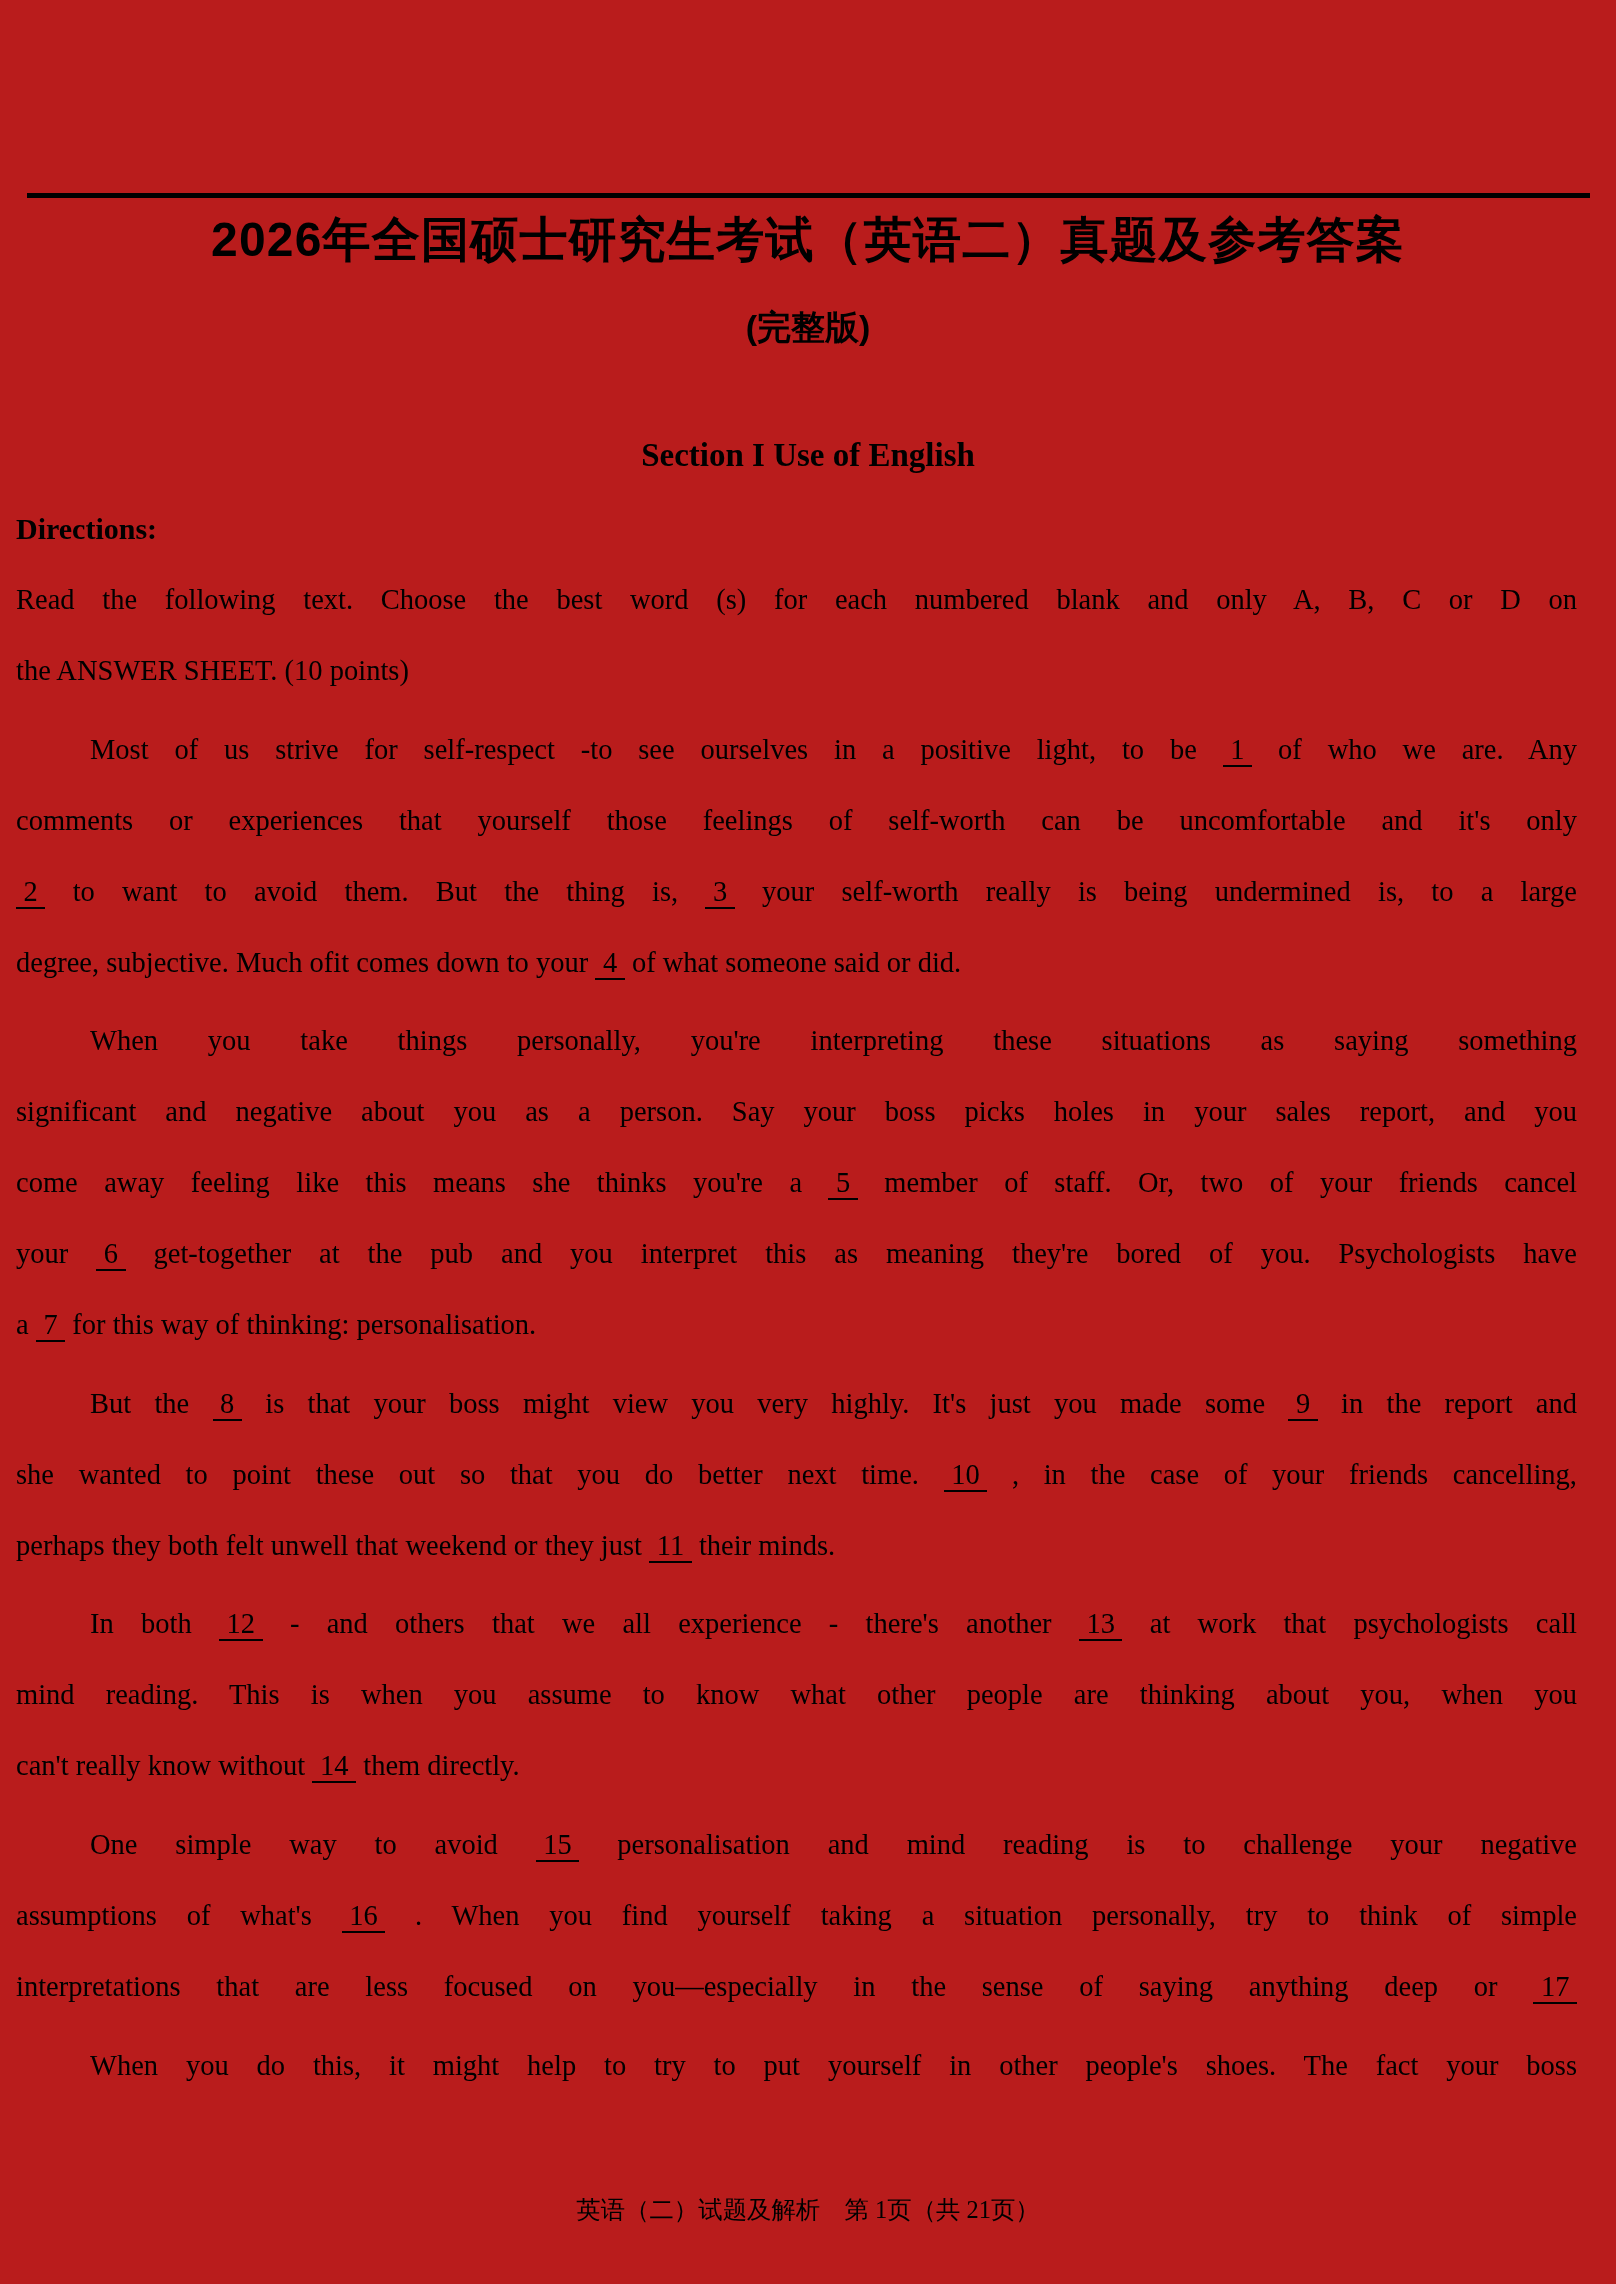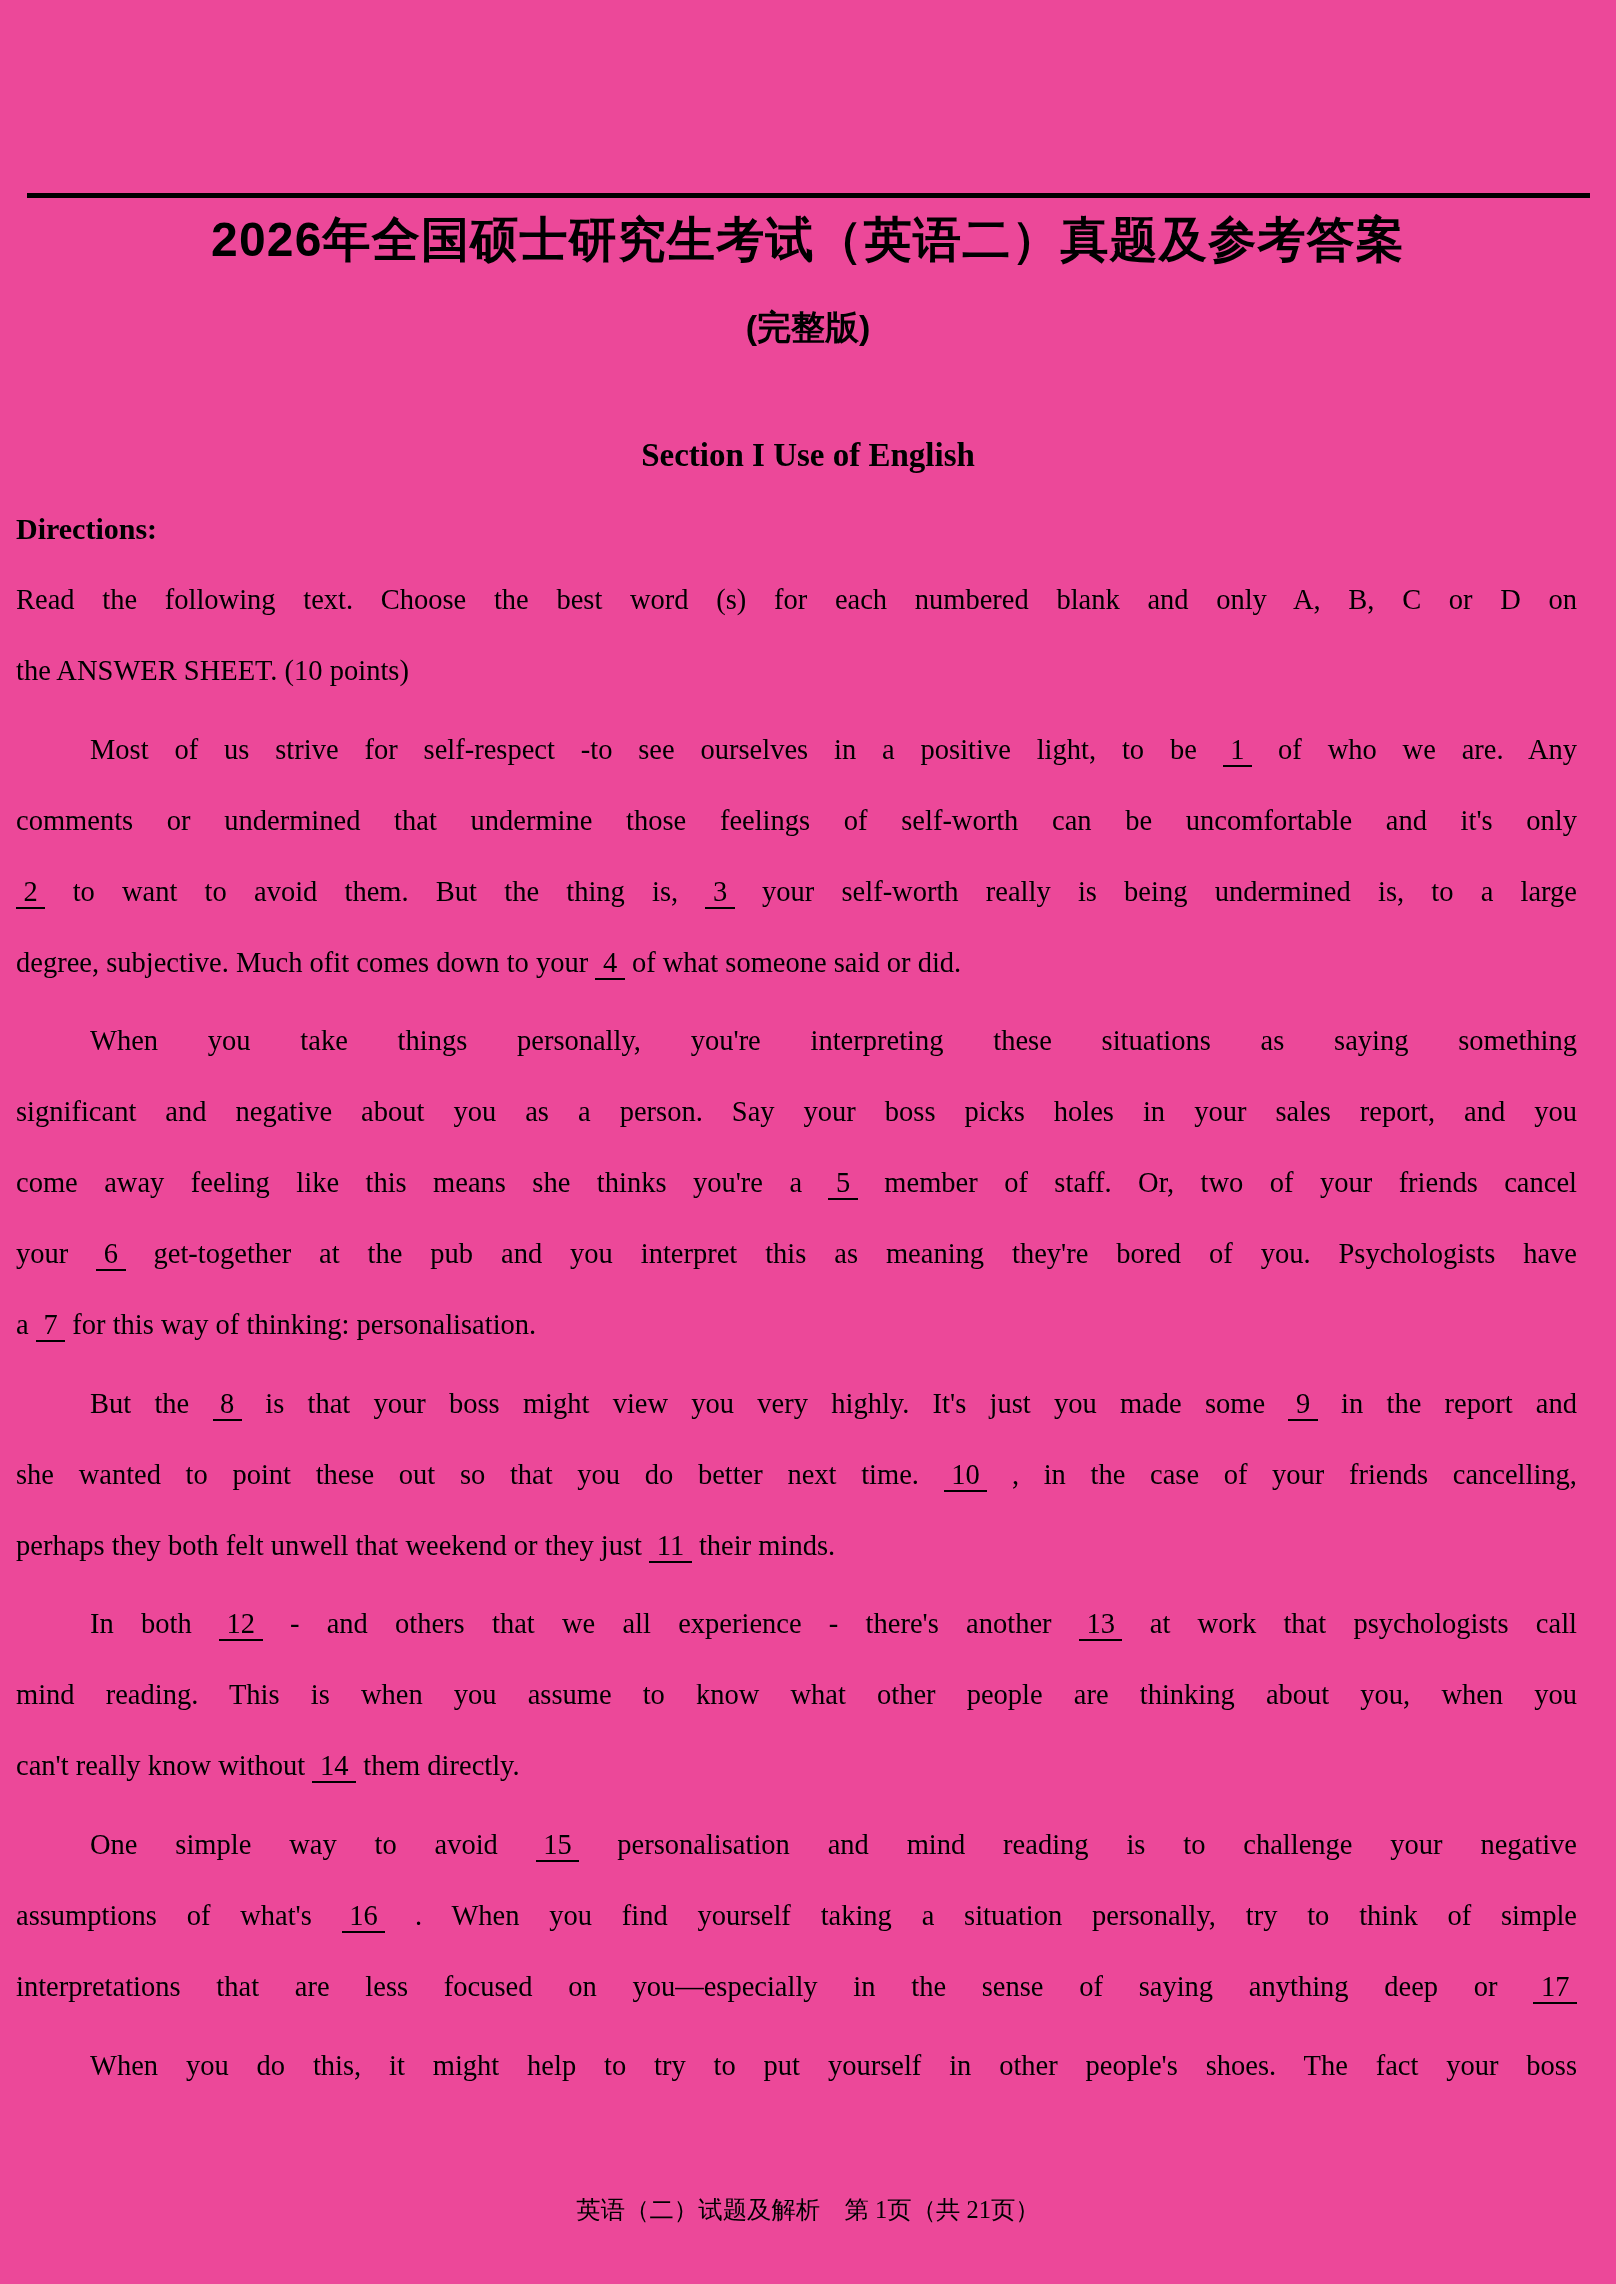--- a/index.html
+++ b/index.html
@@ -4,21 +4,21 @@
 <style>
   html, body {
     margin: 0;
     padding: 0;
     background: #ffffff;
   }
   .page {
     position: relative;
     width: 1616px;
     height: 2284px;
-    background: #ec4899;
+    background: #b91c1c;
     color: #000000;
     font-family: "Liberation Serif", "DejaVu Serif", serif;
     overflow: hidden;
   }
   .top-rule {
     position: absolute;
     left: 27px;
     top: 193px;
     width: 1563px;
     height: 5.2px;
@@ -113,21 +113,21 @@
   <div class="section-heading">Section I Use of English</div>
   <div class="body-text">
     <div class="directions-label">Directions:</div>
     <div>
         <div class="para">
           <div class="line"><span>Read the following text. Choose the best word (s) for each numbered blank and only A, B, C or D on</span></div>
           <div class="line last"><span>the ANSWER SHEET. (10 points)</span></div>
         </div>
         <div class="para indent">
           <div class="line"><span>Most of us strive for self-respect -to see ourselves in a positive light, to be </span><span class="blank">1</span><span> of who we are. Any</span></div>
-          <div class="line"><span>comments or undermined that undermine those feelings of self-worth can be uncomfortable and it's only</span></div>
+          <div class="line"><span>comments or experiences that yourself those feelings of self-worth can be uncomfortable and it's only</span></div>
           <div class="line"><span class="blank">2</span><span> to want to avoid them. But the thing is, </span><span class="blank">3</span><span> your self-worth really is being undermined is, to a large</span></div>
           <div class="line last"><span>degree, subjective. Much ofit comes down to your </span><span class="blank">4</span><span> of what someone said or did.</span></div>
         </div>
         <div class="para indent">
           <div class="line"><span>When you take things personally, you're interpreting these situations as saying something</span></div>
           <div class="line"><span>significant and negative about you as a person. Say your boss picks holes in your sales report, and you</span></div>
           <div class="line"><span>come away feeling like this means she thinks you're a </span><span class="blank">5</span><span> member of staff. Or, two of your friends cancel</span></div>
           <div class="line"><span>your </span><span class="blank">6</span><span> get-together at the pub and you interpret this as meaning they're bored of you. Psychologists have</span></div>
           <div class="line last"><span>a </span><span class="blank">7</span><span> for this way of thinking: personalisation.</span></div>
         </div>

